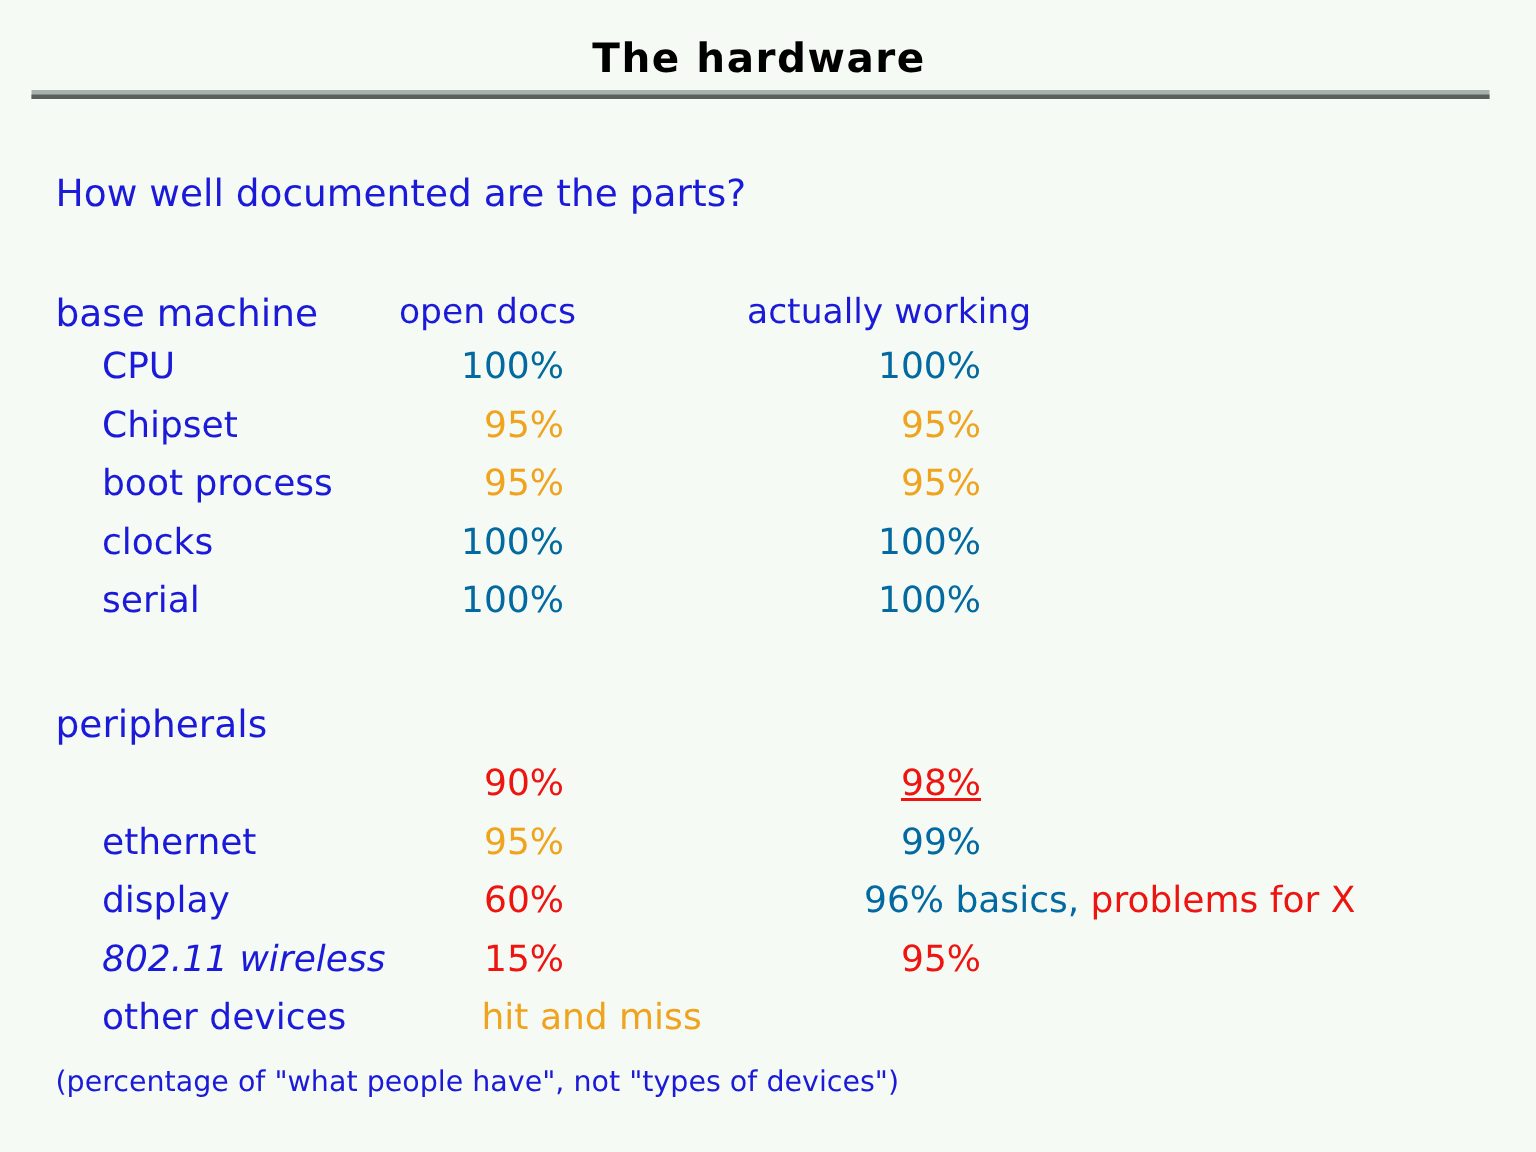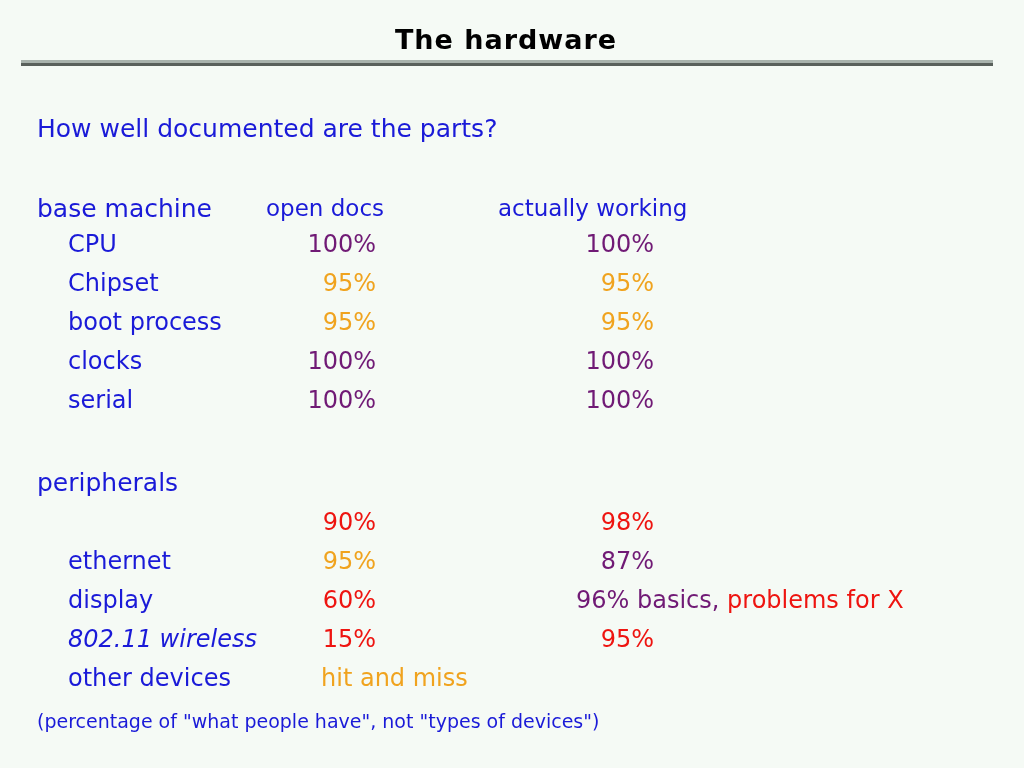--- a/index.html
+++ b/index.html
@@ -112,21 +112,21 @@
     font-size: 24px;
   }
 
   
   .val2-left {
     left: 310px;
     text-align: left;
     font-size: 24px;
   }
 
-  .c-green  { color: #701a75; }
+  .c-green  { color: #0369a1; }
   .c-orange { color: #f0a31e; }
   .c-red    { color: #ee1410; }
 
   .footnote {
     left: 26px;
     top: 712px;
     font-size: 19px;
     color: #1a1ad8;
   }
 </style>
@@ -162,25 +162,25 @@
     <div class="ln val2 c-green" style="top:349px;">100%</div>
     <div class="ln val3 c-green" style="top:349px;">100%</div>
 
     <div class="ln item-label" style="top:388px;">serial</div>
     <div class="ln val2 c-green" style="top:388px;">100%</div>
     <div class="ln val3 c-green" style="top:388px;">100%</div>
 
     <div class="ln section-head" style="top:470px;">peripherals</div>
 
     <div class="ln val2 c-red" style="top:510px;">90%</div>
-    <div class="ln val3 c-red" style="top:510px;">98%</div>
+    <div class="ln val3 c-red" style="top:510px;text-decoration:underline;">98%</div>
 
     <div class="ln item-label" style="top:549px;">ethernet</div>
     <div class="ln val2 c-orange" style="top:549px;">95%</div>
-    <div class="ln val3 c-green" style="top:549px;">87%</div>
+    <div class="ln val3 c-green" style="top:549px;">99%</div>
 
     <div class="ln item-label" style="top:588px;">display</div>
     <div class="ln val2 c-red" style="top:588px;">60%</div>
     <div class="ln val3-left" style="top:588px;"><span class="c-green">96% basics,</span> <span class="c-red">problems for X</span></div>
 
     <div class="ln item-label" style="top:627px;font-style:italic;">802.11 wireless</div>
     <div class="ln val2 c-red" style="top:627px;">15%</div>
     <div class="ln val3 c-red" style="top:627px;">95%</div>
 
     <div class="ln item-label" style="top:666px;">other devices</div>

